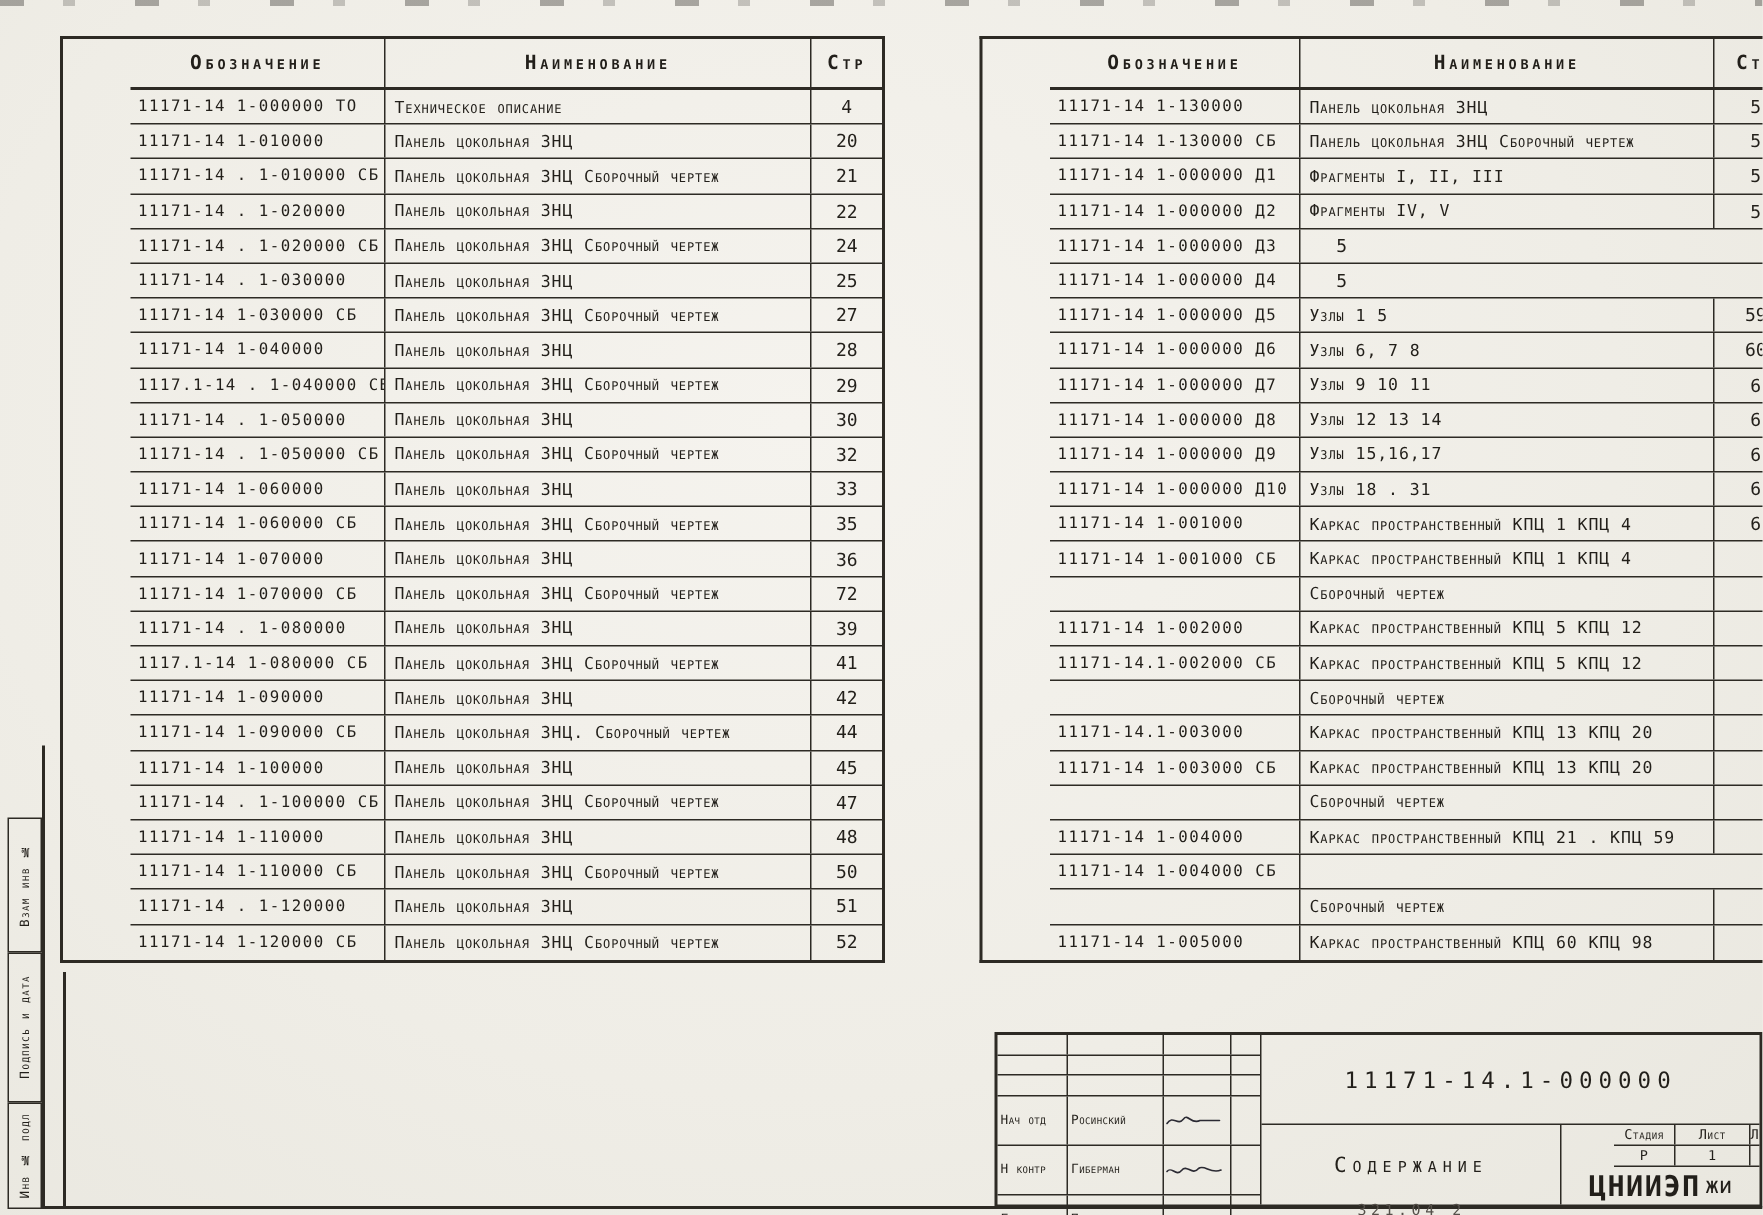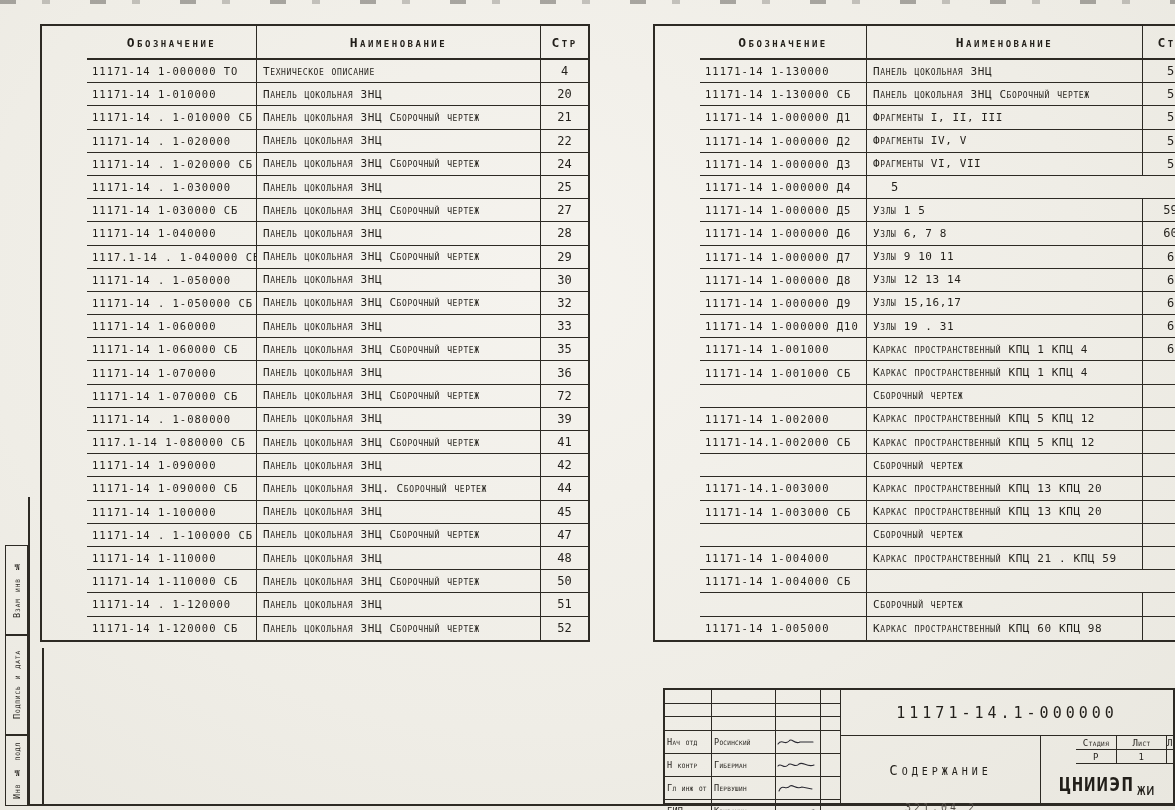--- a/index.html
+++ b/index.html
@@ -41,29 +41,29 @@
   .vline{position:absolute;width:1.6px;background:var(--line);}
   .hline{position:absolute;height:1.6px;background:var(--line);}
   .strip-box{position:absolute;left:5px;width:23px;border:1.4px solid var(--line);box-sizing:border-box;display:flex;align-items:center;justify-content:center;}
   .strip-box span{writing-mode:vertical-rl;transform:rotate(180deg);font-size:8.5px;font-variant:small-caps;letter-spacing:1px;white-space:nowrap;}
   
   #title-block{position:absolute;left:663px;top:688px;width:512px;height:117px;border:2px solid var(--line);box-sizing:border-box;display:flex;}
   .tb-left{width:189px;border-right:1.8px solid var(--line);display:flex;flex-direction:column;box-sizing:border-box;}
   .tb-row{display:flex;border-bottom:1.2px solid var(--line);box-sizing:border-box;flex:0 0 auto;}
   .tb-row:last-child{border-bottom:none;}
   .tb-row.empty{height:13.5px;}
-  .tb-row.signer{height:23px;align-items:center;}
+  .tb-row.signer{height:33px;align-items:center;}
   .tb-c1{width:47px;border-right:1.2px solid var(--line);}
   .tb-c2{width:64px;border-right:1.2px solid var(--line);}
   .tb-c3{width:45px;border-right:1.2px solid var(--line);}
   .tb-c4{flex:1;}
   .tb-c1,.tb-c2,.tb-c3,.tb-c4{height:100%;box-sizing:border-box;display:flex;align-items:center;overflow:hidden;}
   .role,.pname{font-size:8.5px;font-variant:small-caps;letter-spacing:.3px;padding-left:2px;white-space:nowrap;}
   .tb-right{flex:1;display:flex;flex-direction:column;}
-  .tb-docnum{height:46px;border-bottom:1.8px solid var(--line);display:flex;align-items:center;justify-content:center;font-size:15px;letter-spacing:4px;box-sizing:border-box;}
+  .tb-docnum{height:60px;border-bottom:1.8px solid var(--line);display:flex;align-items:center;justify-content:center;font-size:15px;letter-spacing:4px;box-sizing:border-box;}
   .tb-bottom{flex:1;display:flex;}
   .tb-title{width:200px;border-right:1.8px solid var(--line);display:flex;align-items:center;justify-content:center;font-size:14px;font-variant:small-caps;letter-spacing:4px;box-sizing:border-box;}
   .tb-sl{flex:1;display:flex;flex-direction:column;}
   .sl-row{display:flex;border-bottom:1.4px solid var(--line);box-sizing:border-box;margin-left:35px;}
   .sl-head{height:14px;}
   .sl-val{height:14px;}
   .sl-c{box-sizing:border-box;display:flex;align-items:center;justify-content:center;font-size:9px;font-variant:small-caps;letter-spacing:.5px;height:100%;}
   .sl-c.stage{width:41px;border-right:1.2px solid var(--line);}
   .sl-c.sheet{width:50px;border-right:1.2px solid var(--line);}
   .sl-c.sheets{flex:1;}
@@ -235,21 +235,20 @@
         <div class="td name col-name">Фрагменты  I, II, III</div>
         <div class="td page col-page">5</div>
       </div>
       <div class="tr">
         <div class="td code col-code">11171-14 1-000000  Д2</div>
         <div class="td name col-name">Фрагменты  IV, V</div>
         <div class="td page col-page">5</div>
       </div>
       <div class="tr">
         <div class="td code col-code">11171-14 1-000000  Д3</div>
-        <div class="td name col-name">Фрагменты  VI, VII</div>
         <div class="td page col-page">5</div>
       </div>
       <div class="tr">
         <div class="td code col-code">11171-14 1-000000  Д4</div>
         <div class="td page col-page">5</div>
       </div>
       <div class="tr">
         <div class="td code col-code">11171-14 1-000000  Д5</div>
         <div class="td name col-name">Узлы  1   5</div>
         <div class="td page col-page">59</div>
@@ -269,21 +268,21 @@
         <div class="td name col-name">Узлы  12 13 14</div>
         <div class="td page col-page">6</div>
       </div>
       <div class="tr">
         <div class="td code col-code">11171-14 1-000000  Д9</div>
         <div class="td name col-name">Узлы  15,16,17</div>
         <div class="td page col-page">6</div>
       </div>
       <div class="tr">
         <div class="td code col-code">11171-14 1-000000  Д10</div>
-        <div class="td name col-name">Узлы  19 .  31</div>
+        <div class="td name col-name">Узлы  18 .  31</div>
         <div class="td page col-page">6</div>
       </div>
       <div class="tr">
         <div class="td code col-code">11171-14 1-001000</div>
         <div class="td name col-name">Каркас пространственный  КПЦ 1   КПЦ 4</div>
         <div class="td page col-page">6</div>
       </div>
       <div class="tr">
         <div class="td code col-code">11171-14 1-001000  СБ</div>
         <div class="td name col-name">Каркас пространственный  КПЦ 1   КПЦ 4</div>

